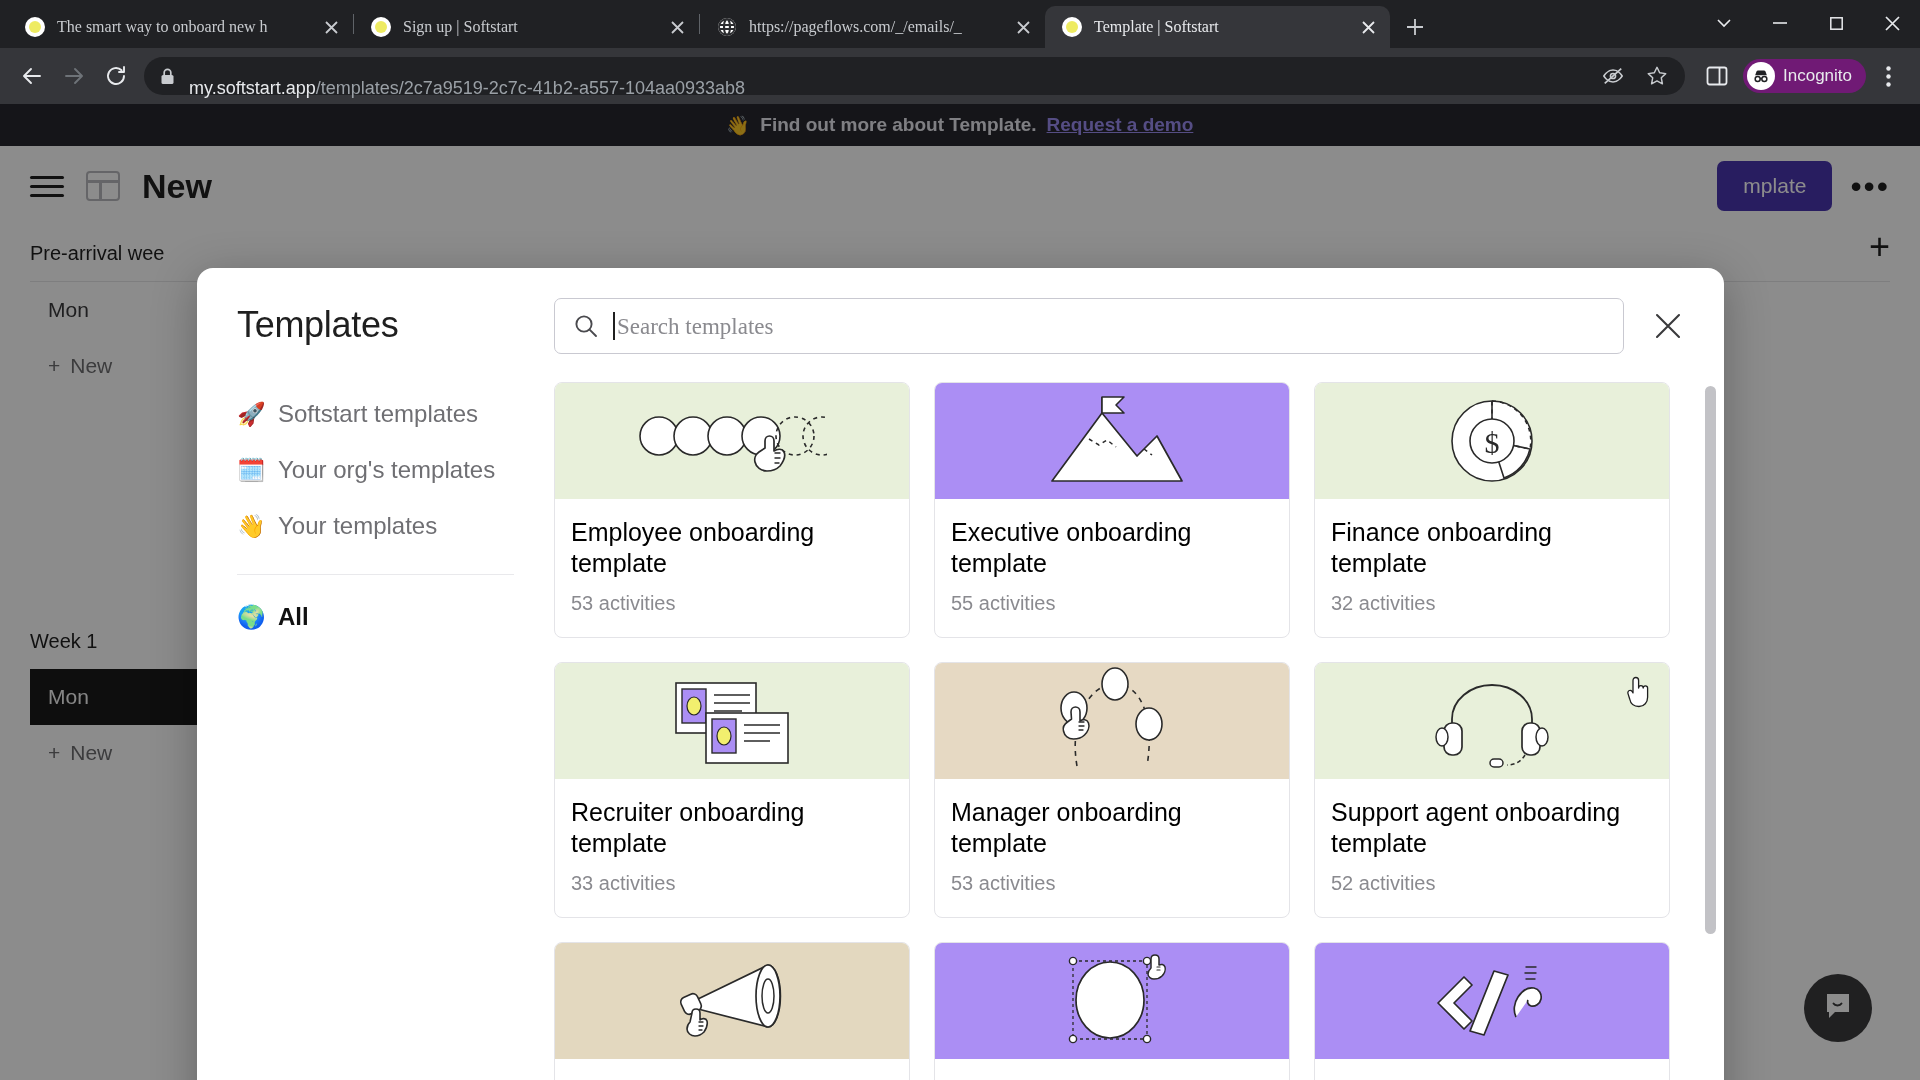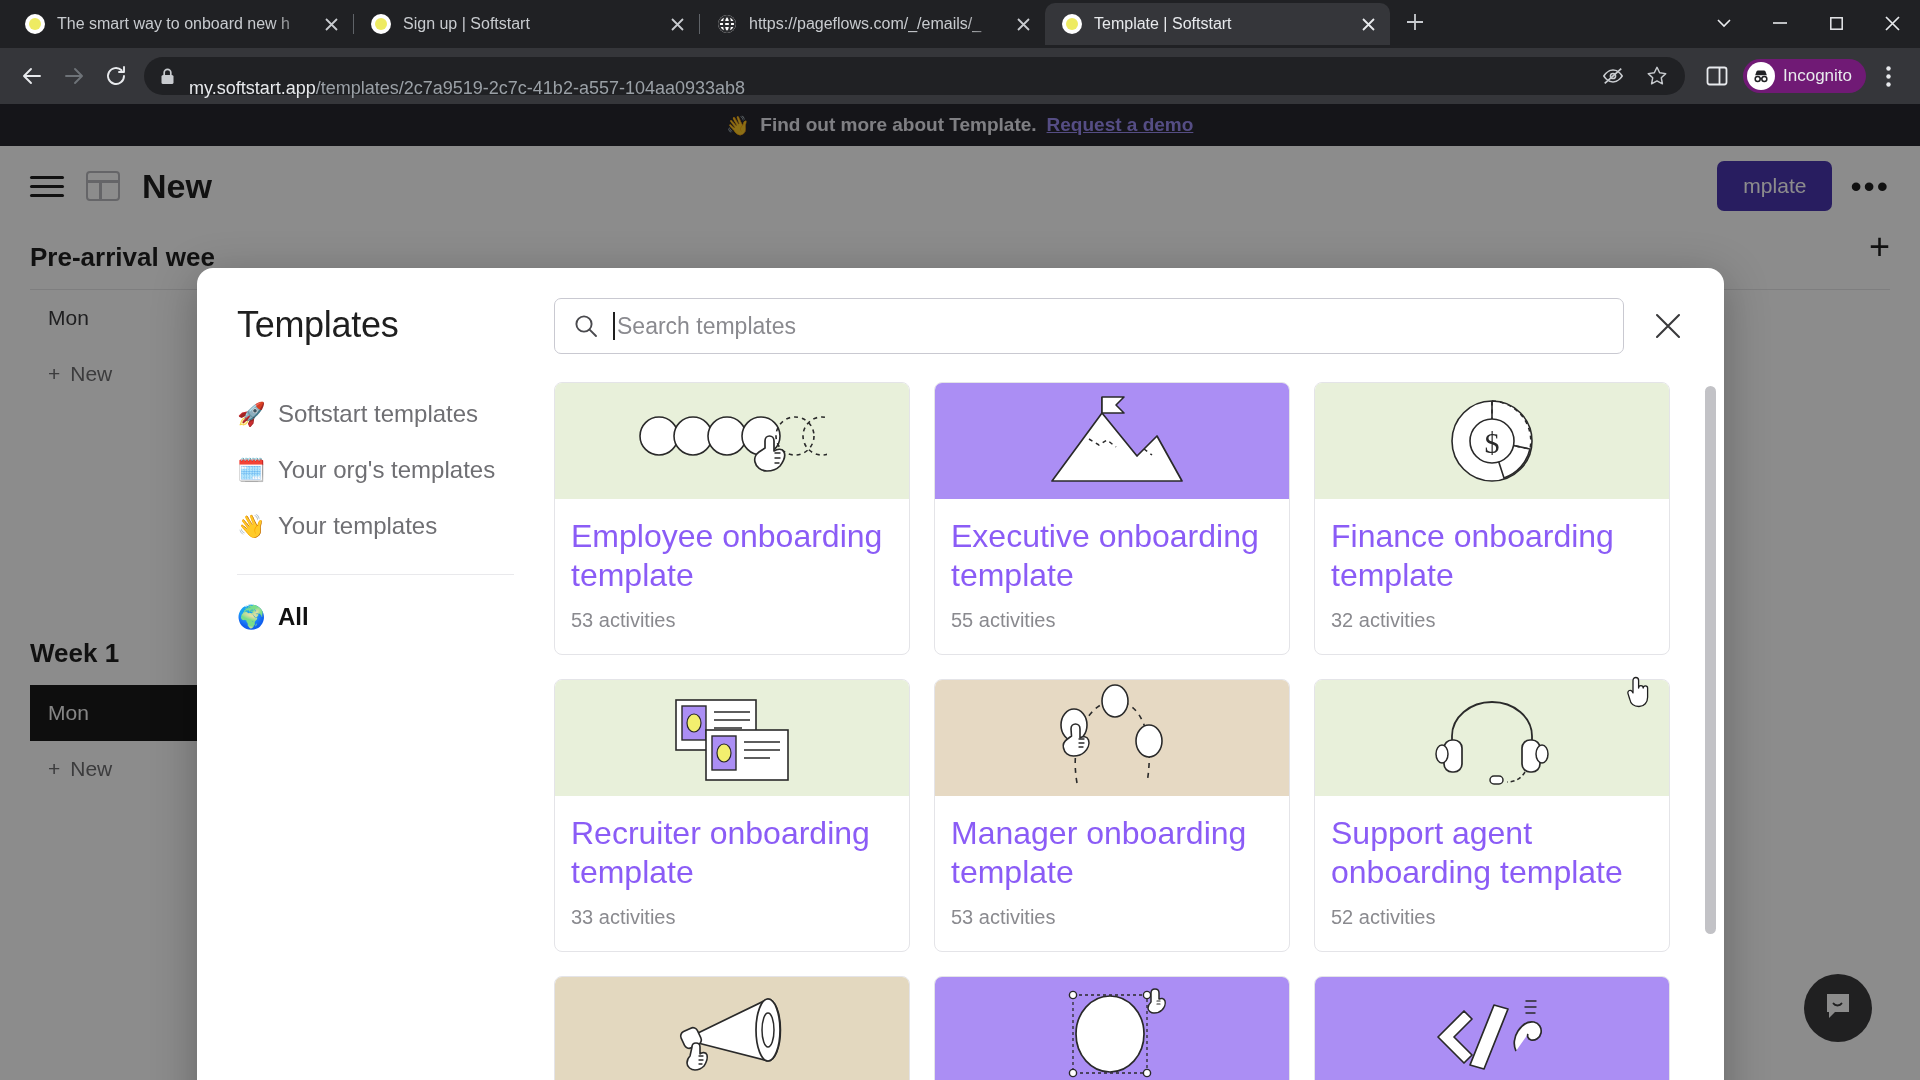--- a/index.html
+++ b/index.html
@@ -8,22 +8,23 @@
     overflow: hidden;
     font-family: "Liberation Sans", sans-serif;
     background: #202124;
   }
 
   
   .browser { width: 1920px; height: 1080px; position: relative; background:#202124; }
 
   .tabstrip {
     height: 48px; background: #202124;
-    display: flex; align-items: center; padding-left: 8px;
+    display: flex; align-items: flex-end; padding-left: 8px;
     position: relative;
+    font-family: Liberation Serif, serif;
   }
   .tab {
     height: 42px; width: 345px;
     display: flex; align-items: center;
     padding: 0 10px 0 16px;
     border-radius: 10px 10px 0 0;
     color: #c8cbcf; font-size: 16px;
     position: relative; flex-shrink: 0;
   }
   .tab.active { background: #35363a; color: #e8eaed; }
@@ -125,21 +126,21 @@
   .board-icon::after { content:""; position:absolute; top:7px; bottom:0; left:11px; width:2.5px; background:#b9b9bd; }
   .board-title { font-size: 34px; font-weight: 700; color:#1f1f1f; white-space:nowrap; }
   .header-right { margin-left:auto; display:flex; align-items:center; gap: 18px; }
   .btn-primary {
     background:#4a35b0; color:#fff; font-size: 21px; font-weight: 500;
     padding: 13px 26px; border-radius: 7px; white-space:nowrap;
   }
   .dots { font-size: 32px; color:#1f1f1f; letter-spacing:2px; line-height:0.5; }
 
   .section-row { display:flex; padding: 0 30px; align-items:center; }
-  .section-title { font-size: 26px; font-weight: 700; color:#1f1f1f; padding: 16px 0; }
+  .section-title { font-size: 20px; font-weight: 400; color:#1f1f1f; padding: 16px 0; }
   .hr { height:1px; background:#e6e6e8; margin: 0 30px; }
 
   .columns { display:flex; padding: 0 30px; gap: 0; }
   .col { width: 250px; border-right:1px solid #ececee; }
   .col-head { font-size: 21px; color:#3a3a3c; padding: 16px 18px; }
   .col-head.dark { background:#1b1b1b; color:#f2f2f2; font-weight:500; }
   .col-new { font-size: 21px; color:#6d6d70; padding: 16px 18px; display:flex; gap:10px; align-items:center; }
 
   .right-panel { position:absolute; right:0; top:80px; width: 430px; padding: 0 30px; }
   .rp-plus { font-size: 36px; color:#1f1f1f; font-weight: 300; text-align:right; }
@@ -169,38 +170,38 @@
   .side-divider { height:1px; background:#e9e9ec; margin: 20px 0 14px 0; }
   .side-item.active { color:#111; font-weight:700; }
 
   .modal-main { flex: 1; padding: 30px 0 0 0; display:flex; flex-direction:column; min-width:0; position:relative; }
   .search-row { display:flex; align-items:center; padding: 0 34px 0 0; gap: 22px; }
   .search-box {
     flex:1; height: 56px; border:1px solid #c9c9d1; border-radius: 7px;
     display:flex; align-items:center; padding: 0 18px; gap: 14px;
     background:#fff;
   }
-  .search-ph { font-size: 23px; color:#8a8a8f; position:relative; }
+  .search-ph { font-size: 23px; color:#8a8a8f; position:relative;font-family:Liberation Serif, serif; }
   .caret {
     display:inline-block; width:2px; height:28px; background:#1f1f1f;
     vertical-align:-6px; margin-right: 2px;
   }
   .close-x { width: 44px; height:44px; display:flex; align-items:center; justify-content:center; color:#3a3a3c; }
 
   .grid-wrap { flex:1; margin-top: 28px; padding: 0 30px 0 0; position:relative; overflow:hidden; }
   .grid {
     display:grid; grid-template-columns: repeat(3, 1fr); gap: 24px;
     padding-right: 24px;
   }
   .card {
     border:1px solid #e4e4e8; border-radius: 8px; overflow:hidden; background:#fff;
   }
   .card-art { height: 116px; display:flex; align-items:center; justify-content:center; position:relative; }
   .card-body { padding: 18px 16px 22px 16px; }
-  .card-title { font-size: 32px; color:#8b5cf6; line-height: 1.22; }
+  .card-title { font-size: 25px; color:#000000; line-height: 1.22; }
   .card-meta { font-size: 20px; color:#8a8a8f; margin-top: 14px; }
 
   .mscroll {
     position:absolute; right: 8px; top: 4px; width: 11px; height: 548px;
     background:#c2c2c6; border-radius: 6px;
   }
 
   
   .cursor-ptr { position:absolute; pointer-events:none; }
 

